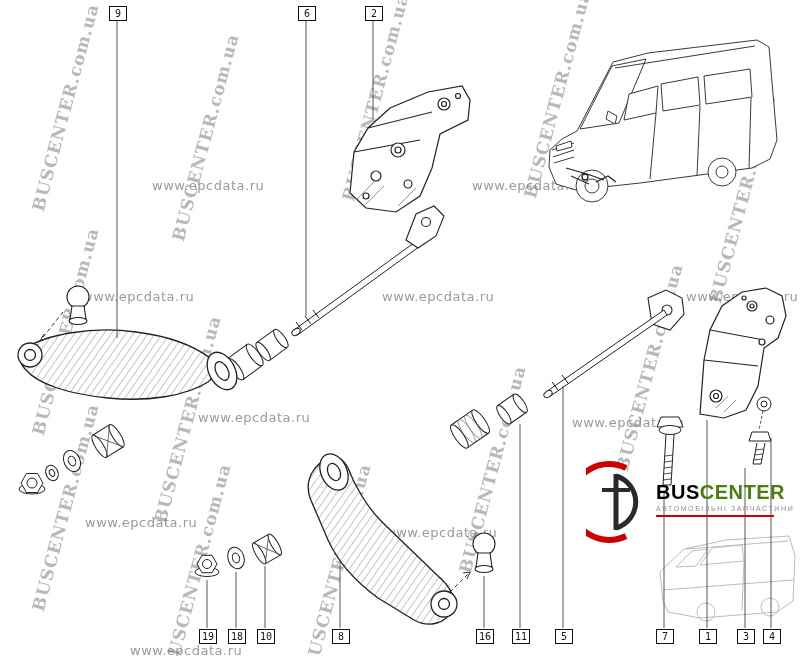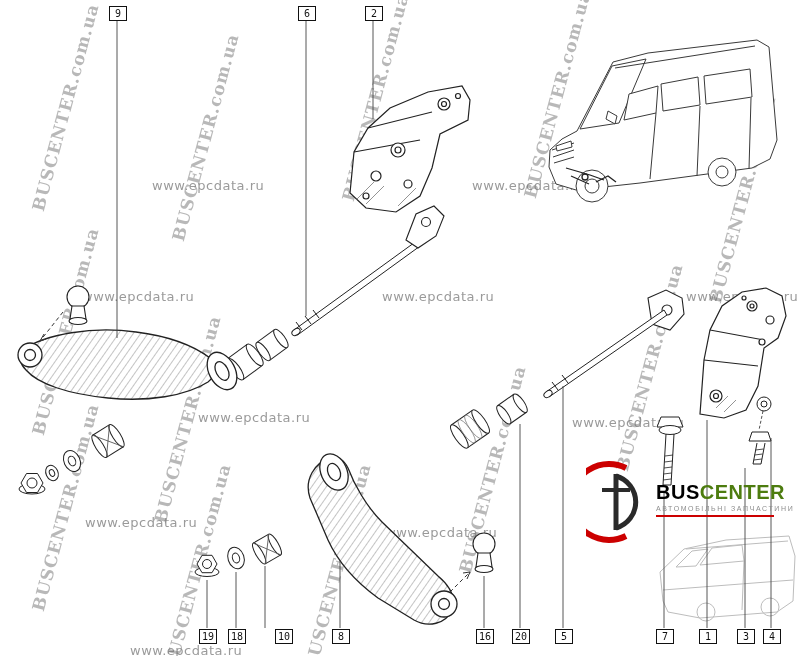--- a/index.html
+++ b/index.html
@@ -327,24 +327,24 @@
       <line x1="745" y1="628" x2="745" y2="468"></line>
       <line x1="771" y1="628" x2="771" y2="438"></line>
     </g>
   </svg>
 
   <div class="callout" style="left:109px;top:6px">9</div>
   <div class="callout" style="left:298px;top:6px">6</div>
   <div class="callout" style="left:365px;top:6px">2</div>
   <div class="callout" style="left:199px;top:629px">19</div>
   <div class="callout" style="left:228px;top:629px">18</div>
-  <div class="callout" style="left:275px;top:629px">10</div>
+  <div class="callout" style="left:257px;top:629px">10</div>
   <div class="callout" style="left:332px;top:629px">8</div>
   <div class="callout" style="left:476px;top:629px">16</div>
-  <div class="callout" style="left:512px;top:629px">20</div>
+  <div class="callout" style="left:512px;top:629px">11</div>
   <div class="callout" style="left:555px;top:629px">5</div>
   <div class="callout" style="left:656px;top:629px">7</div>
   <div class="callout" style="left:699px;top:629px">1</div>
   <div class="callout" style="left:737px;top:629px">3</div>
   <div class="callout" style="left:763px;top:629px">4</div>
 
   <div class="logo">
     <svg class="logo-mark" viewBox="0 0 64 84">
       <path d="M40,8 A38,38 0 1 0 40,76" fill="none" stroke="#cc0000" stroke-width="6"></path>
       <path d="M30,14 L30,70" stroke="#2a2a2a" stroke-width="5" fill="none"></path>

